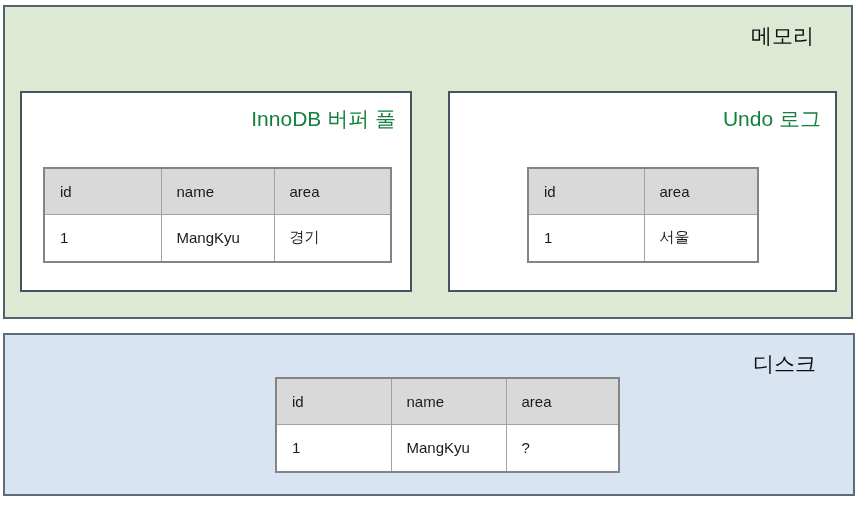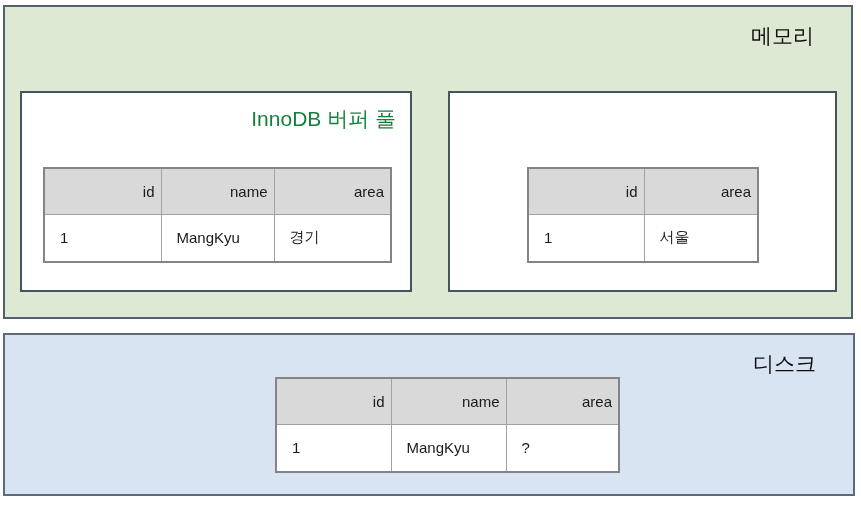--- a/index.html
+++ b/index.html
@@ -28,21 +28,21 @@
   .panel-innodb{left:15px;width:392px;}
   .panel-undo{left:443px;width:389px;}
   .panel-title{margin-top:14px;padding-right:14px;text-align:right;
                font-size:21px;line-height:1.15;color:#15803d;}
 
   table.dtable{position:absolute;border-collapse:collapse;table-layout:fixed;
                background:#fff;border:2px solid var(--tbl-outer);}
   .dtable th,.dtable td{border:1px solid var(--tbl-inner);
                font-size:15px;font-weight:normal;text-align:left;
                padding:0 6px 0 15px;vertical-align:middle;color:var(--ink);}
-  .dtable th{background:var(--th-bg);height:46px;text-align:right;}
+  .dtable th{background:var(--th-bg);height:46px;}
   .dtable td{background:#fff;height:48px;}
 
   .tbl-innodb{left:21px;top:74px;width:347px;}
   .tbl-undo{left:77px;top:74px;width:230px;}
   .tbl-disk{left:270px;top:42px;width:343px;}
 </style>
 </head>
 <body>
 
 <div class="canvas">
@@ -67,20 +67,21 @@
         <tr>
           <td>1</td>
           <td>MangKyu</td>
           <td>경기</td>
         </tr>
       </tbody>
         </table>
     </div>
 
     <div class="panel panel-undo">
+      <div class="panel-title">Undo 로그</div>
       <table class="dtable tbl-undo">
         <colgroup>
             <col style="width:116px">
             <col style="width:114px">
           </colgroup>
         <tbody>
             <tr>
           <th>id</th>
           <th>area</th>
         </tr>

